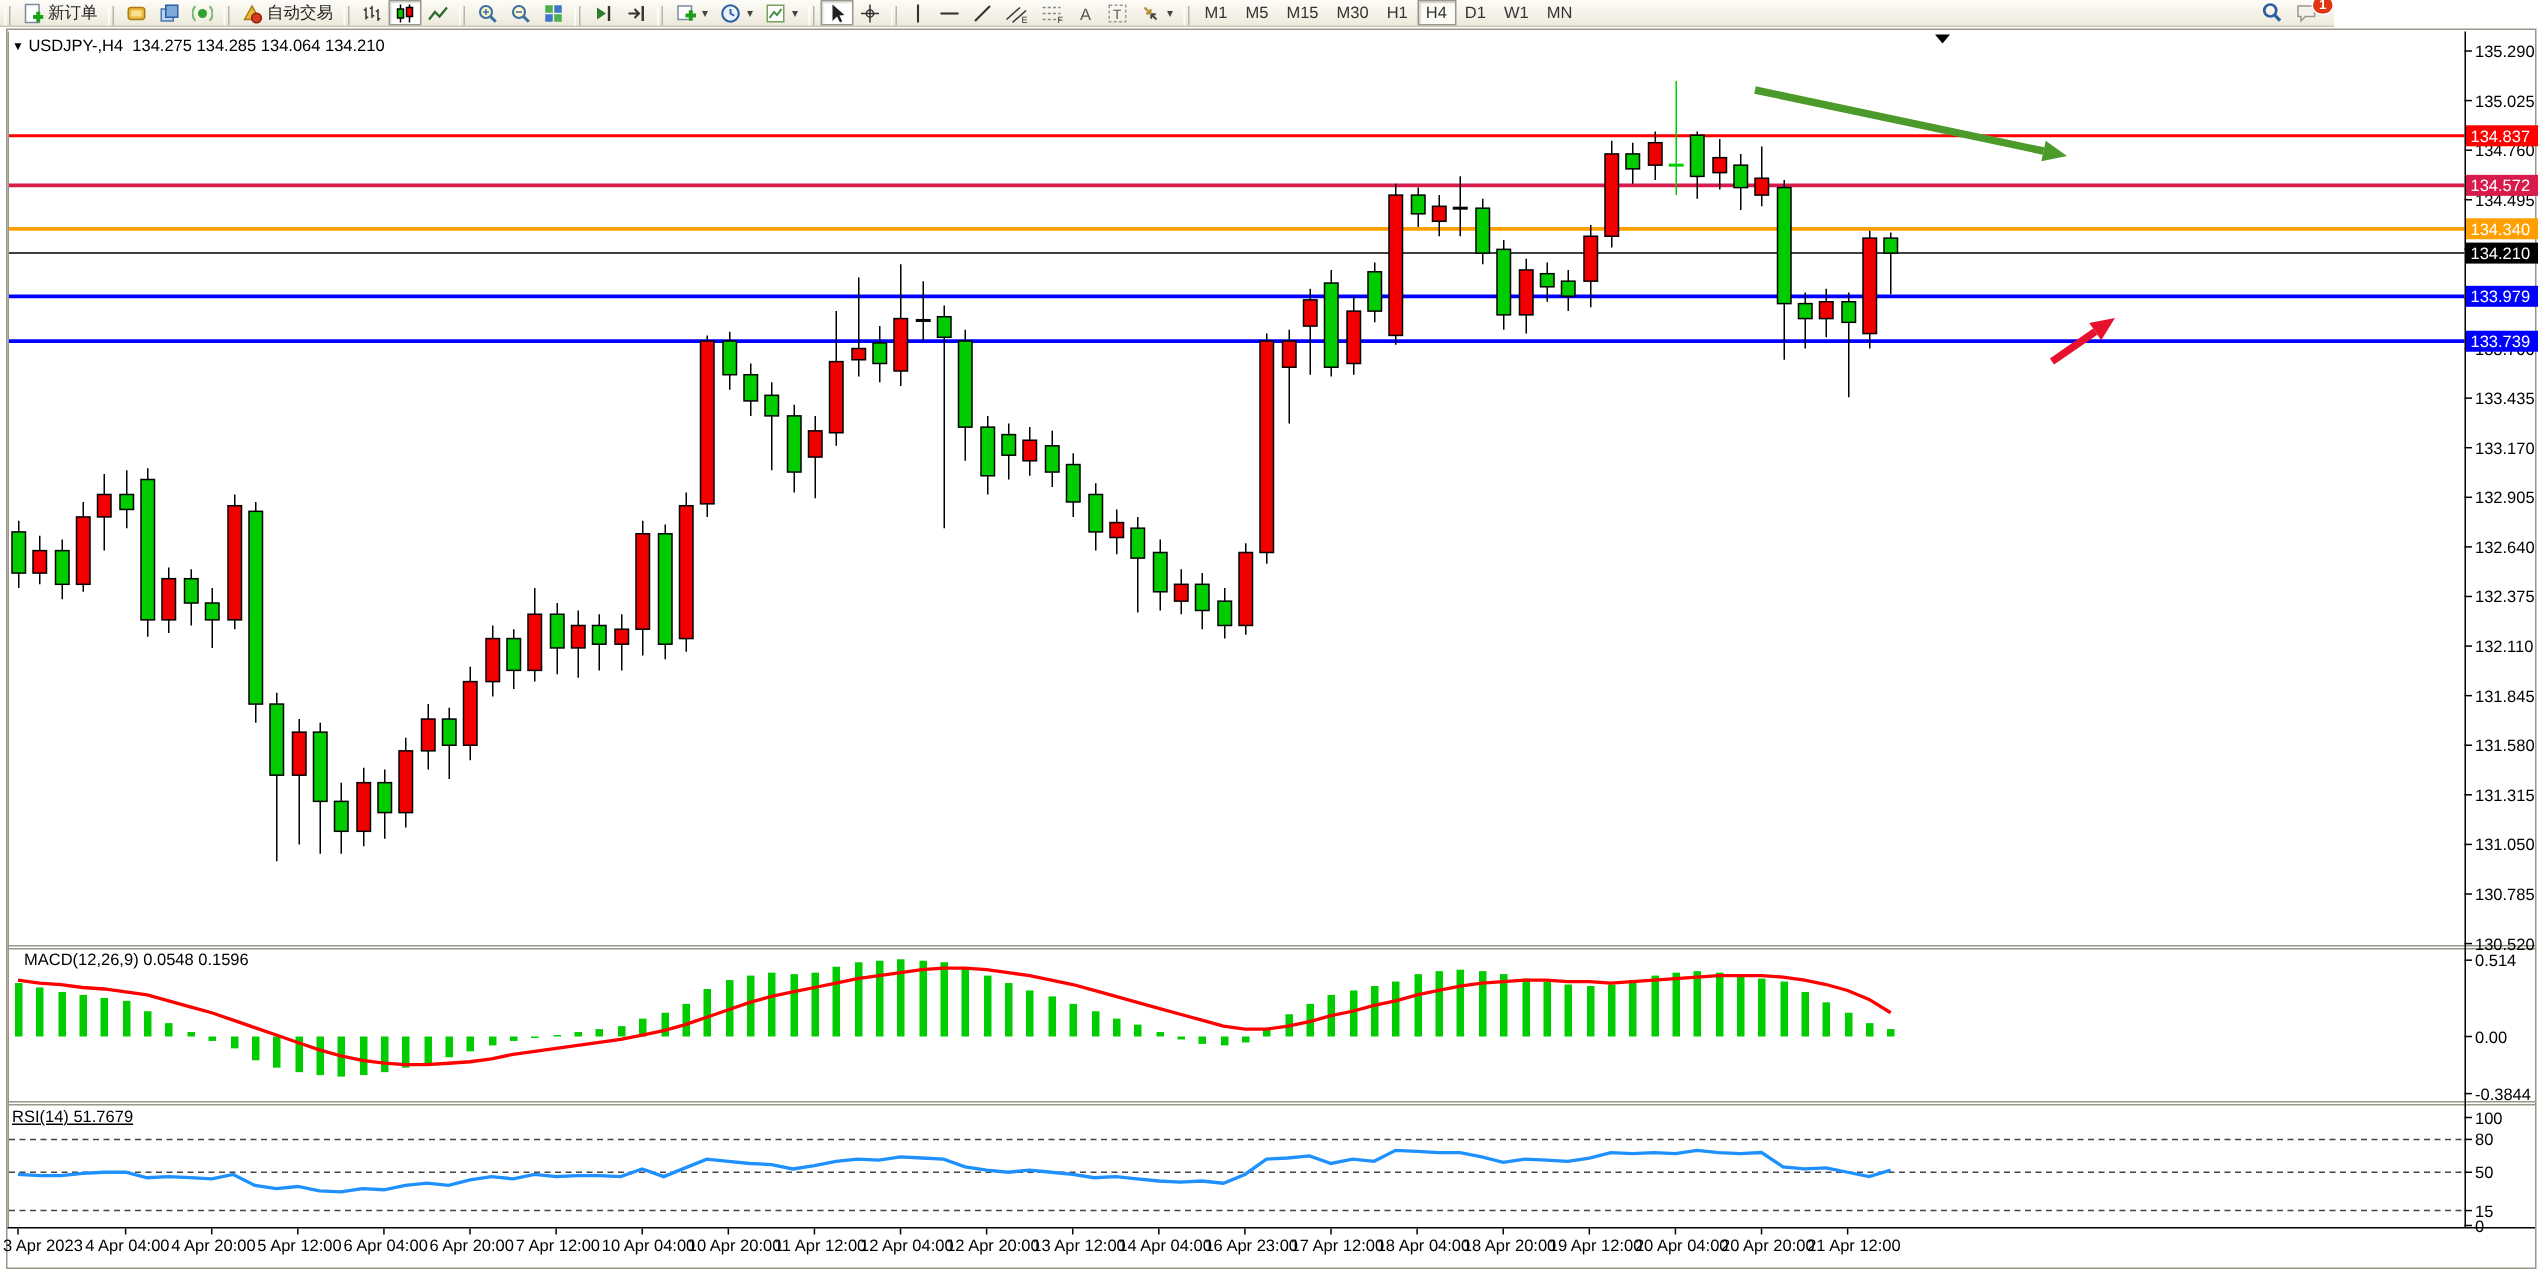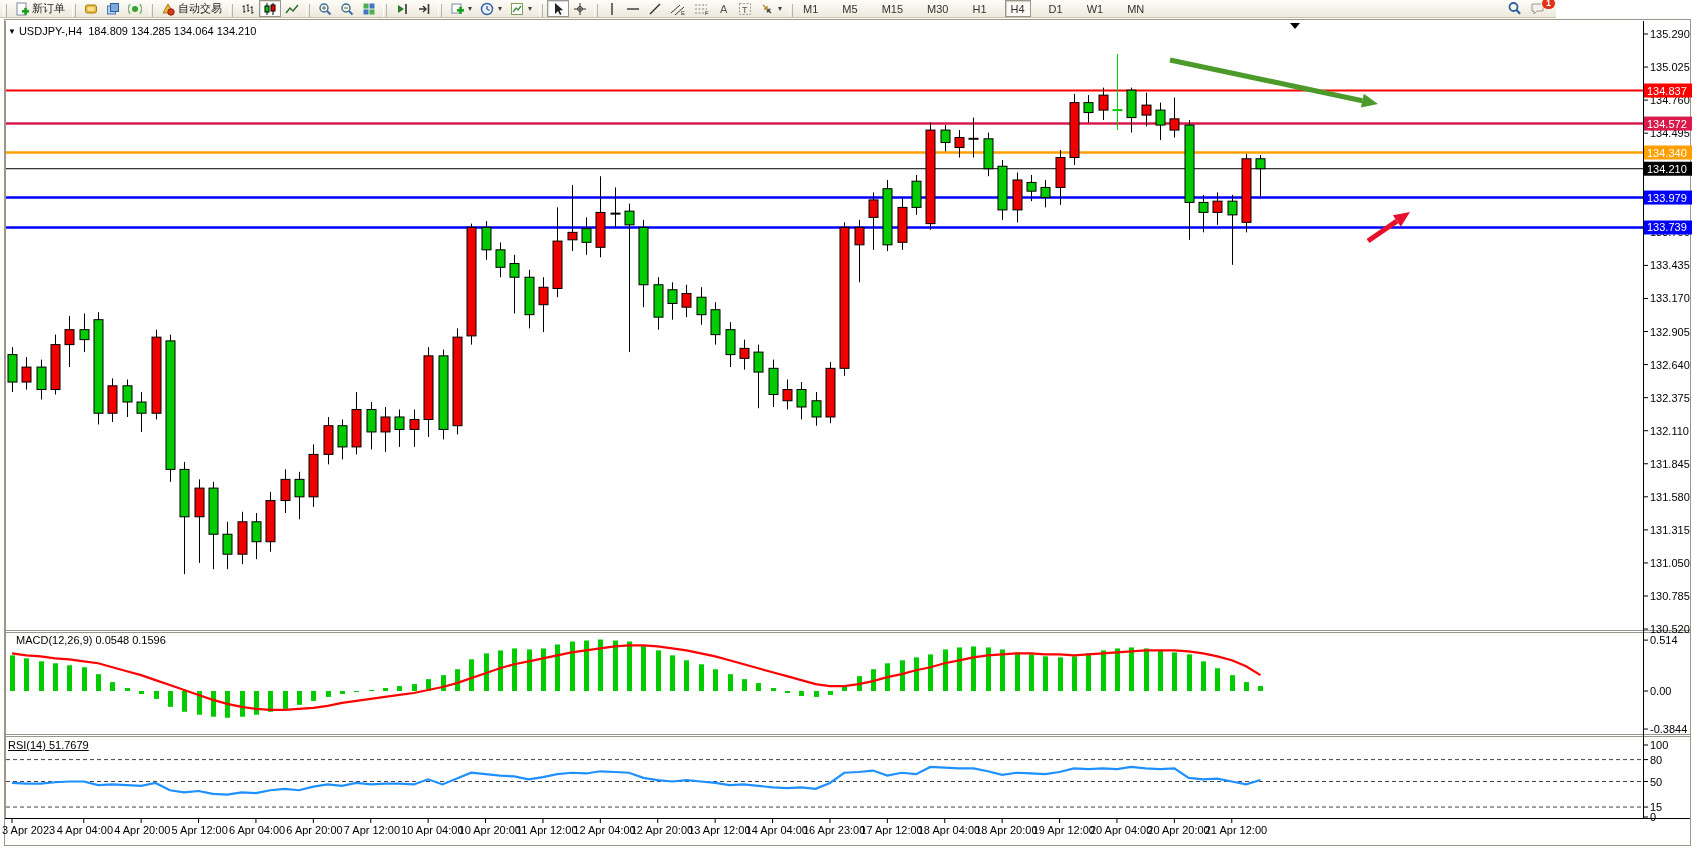--- a/index.html
+++ b/index.html
@@ -211,21 +211,21 @@
     </div>
     <div class="tbtn">
       <svg class="ticon" width="14" height="14">
           <path d="M3 3 L7 7 M7 7 L7 4 M7 7 L4 7" stroke="#b08a2a" stroke-width="1.3" fill="none"></path>
           <path d="M11 11 L7.5 7.5 M7.5 7.5 L7.5 10.5 M7.5 7.5 L10.5 7.5" stroke="#444" stroke-width="1.3" fill="none"></path>
         </svg>
       <span class="caret">▾</span>
     </div>
     <div class="grip"></div>
 
-    <div id="timeframes" style="display:flex;align-items:center;gap:12px;">
+    <div id="timeframes" style="display:flex;align-items:center;">
         <div class="tf">M1</div>
         <div class="tf">M5</div>
         <div class="tf">M15</div>
         <div class="tf">M30</div>
         <div class="tf">H1</div>
         <div class="tf pressed">H4</div>
         <div class="tf">D1</div>
         <div class="tf">W1</div>
         <div class="tf">MN</div>
       </div>
@@ -669,18 +669,18 @@
           <polygon points="1378,86 1363.7951148874076,75.84021462145715 1360.8976946127864,89.53711046512232" fill="#4c9a2a"></polygon>
         </g>
         <g>
           <line x1="1368" y1="223" x2="1396.833649590361" y2="203.09105147332227" stroke="#e8112d" stroke-width="5"></line>
           <polygon points="1410,194 1392.8563145707824,197.33077316910513 1400.8109846099394,208.8513297775394" fill="#e8112d"></polygon>
         </g>
         <polygon points="1290,5 1300,5 1295,11" fill="#000"></polygon>
       </svg>
 
     <div class="overlay" id="chart-title">
-      <span class="tri">▼</span><span>USDJPY-,H4</span>&nbsp;&nbsp;<span>184.809 134.285 134.064 134.210</span>
+      <span class="tri">▼</span><span>USDJPY-,H4</span>&nbsp;&nbsp;<span>134.275 134.285 134.064 134.210</span>
     </div>
     <div class="overlay" id="macd-label">MACD(12,26,9) 0.0548 0.1596</div>
     <div class="overlay" id="rsi-label">RSI(14) 51.7679</div>
   </div>
 </div>
 
 </body></html>

